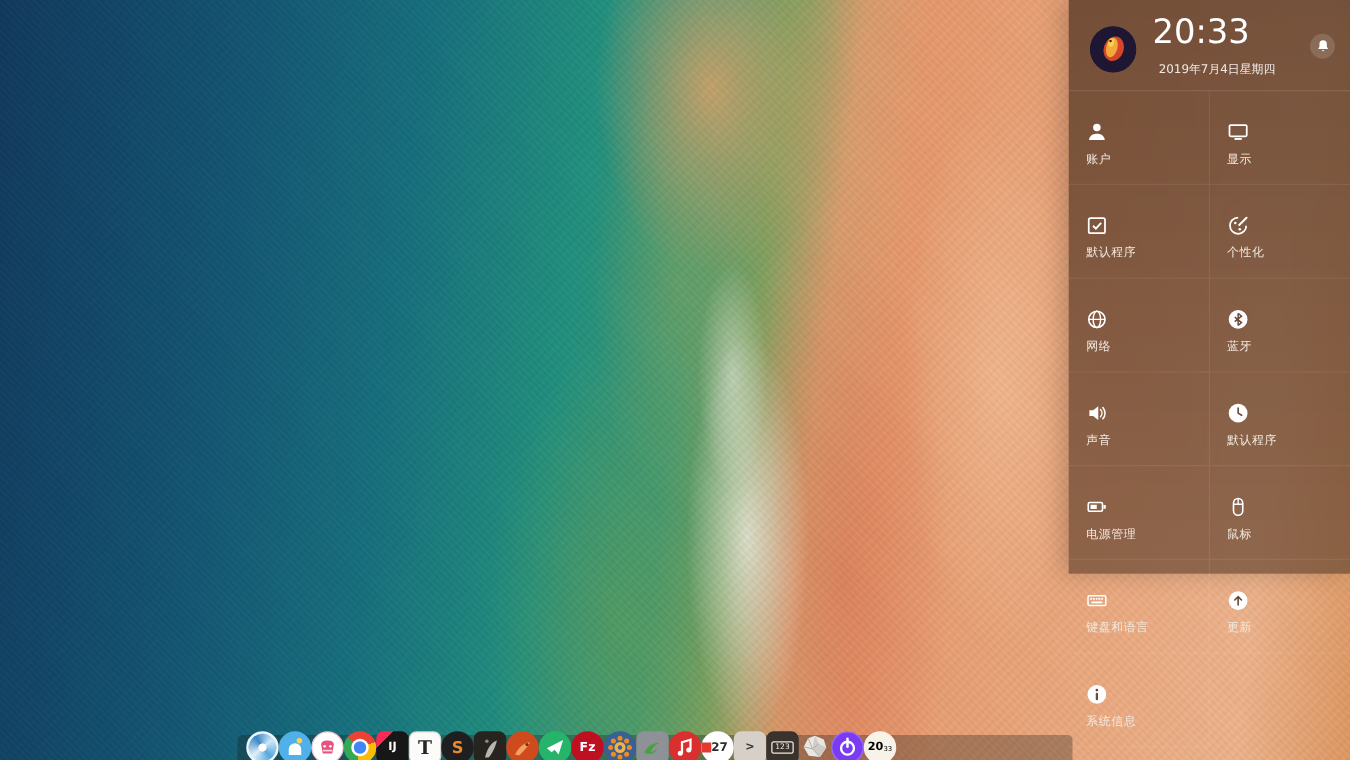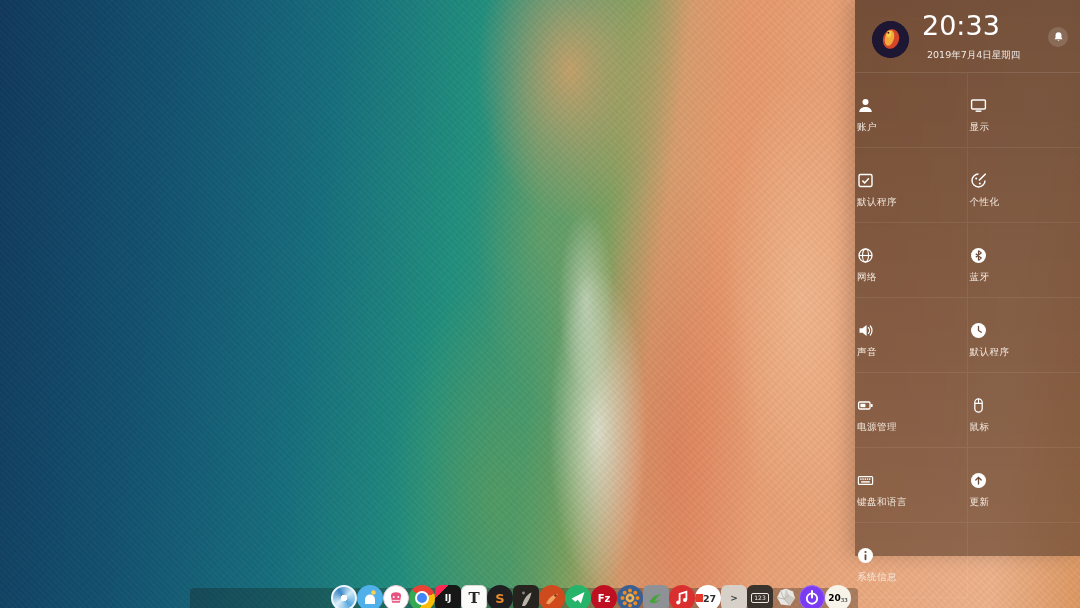--- a/index.html
+++ b/index.html
@@ -19,21 +19,21 @@
       linear-gradient(97deg,#123a5e 0%,#145372 16%,#18707e 30%,#23917f 42%,#3f9a76 50%,
         #7fa161 55%,#d99e6f 60%,#e89a6e 65%,#eba77d 78%,#eeb48d 92%,#df9964 100%);}
   .wallpaper::after{content:"";position:absolute;inset:0;opacity:.5;
     background:
       repeating-linear-gradient(45deg, rgba(255,255,255,.025) 0 2px, rgba(0,0,0,.05) 2px 4px),
       repeating-linear-gradient(-45deg, rgba(0,0,0,.04) 0 3px, transparent 3px 6px);}
 
   
   .dock{position:absolute;left:190px;bottom:0;width:668px;height:20px;z-index:5;
     background:rgba(22,26,24,.30);border-radius:4px 4px 0 0;
-    display:flex;align-items:center;justify-content:flex-end;padding:0 7px;box-sizing:border-box;}
+    display:flex;align-items:center;justify-content:flex-start;padding:0 7px;box-sizing:border-box;}
   .dk{width:26px;height:26px;flex:0 0 26px;position:relative;display:flex;
     align-items:center;justify-content:center;box-sizing:border-box;}
   .round{border-radius:50%;}
   .sq{border-radius:6px;}
   .ic-launcher{background:
       radial-gradient(circle at 50% 50%, #fff 0 3px, transparent 3.5px),
       conic-gradient(from 140deg,#57a7dc,#dff0fa 25%,#3b87c4 52%,#cde9f7 75%,#57a7dc);
       border:2px solid #edf6fc;}
   .ic-store{background:#4fb0ea;}
   .ic-music{background:#fff;border:1px solid #f1c9d4;}
@@ -58,34 +58,34 @@
   .ic-term{background:#d6d0c8;color:#3a3a3a;font-size:9px;font-weight:bold;}
   .ic-keypad{background:#3a322c;}
   .ic-keypad b{border:1px solid #efe9df;border-radius:2px;color:#efe9df;
       font-size:6px;font-weight:normal;padding:1px 2px;line-height:6px;}
   .ic-shut{background:#7b3bf2;border:1px solid #9a6bf6;}
   .ic-clockbadge{background:#f7f3e8;color:#000000;}
   .ic-clockbadge .hh{font-size:9px;font-weight:bold;}
   .ic-clockbadge .mm{font-size:5.5px;margin-top:3px;}
 
   
-  .panel{position:absolute;top:0;right:0;width:225px;height:556px;z-index:10;
+  .panel{position:absolute;top:0;right:0;width:225px;height:459px;z-index:10;
     background:linear-gradient(180deg, rgba(72,46,31,.72), rgba(96,66,47,.66));
     -webkit-backdrop-filter:blur(16px) saturate(1.05);backdrop-filter:blur(16px) saturate(1.05);
     box-shadow:-6px 0 18px rgba(0,0,0,.18);color:#f6eee6;}
   .cc-header{height:73px;border-bottom:1px solid rgba(255,255,255,.10);
     position:relative;box-sizing:border-box;}
   .avatar{position:absolute;left:17px;top:21px;width:37px;height:37px;border-radius:50%;
     background:#1d1733;overflow:hidden;cursor:pointer;}
   .cc-time{position:absolute;left:67px;top:10px;font-size:27px;font-weight:400;color:#fff;}
   .cc-date{position:absolute;left:72px;top:49px;font-size:9.5px;color:rgba(255,255,255,.88);}
   .bell-wrap{position:absolute;right:12px;top:27px;width:20px;height:20px;border-radius:50%;
     background:rgba(255,255,255,.14);display:flex;align-items:center;justify-content:center;cursor:pointer;}
   .cc-grid{display:grid;grid-template-columns:1fr 1fr;grid-auto-rows:75px;}
-  .cc-item{box-sizing:border-box;padding:24px 0 0 2px;cursor:pointer;
+  .cc-item{box-sizing:border-box;padding:24px 0 0 14px;cursor:pointer;
     border-bottom:1px solid rgba(255,255,255,.07);}
   .cc-item.colL{border-right:1px solid rgba(255,255,255,.07);}
   .cc-label{display:block;margin-top:7px;font-size:9.5px;letter-spacing:.5px;color:#f3e9df;}
   .cc-ic{display:block;width:17px;height:17px;}
   .empty-cell{border-bottom:none;}
   svg{display:block;}
 </style>
 </head>
 <body>
 

